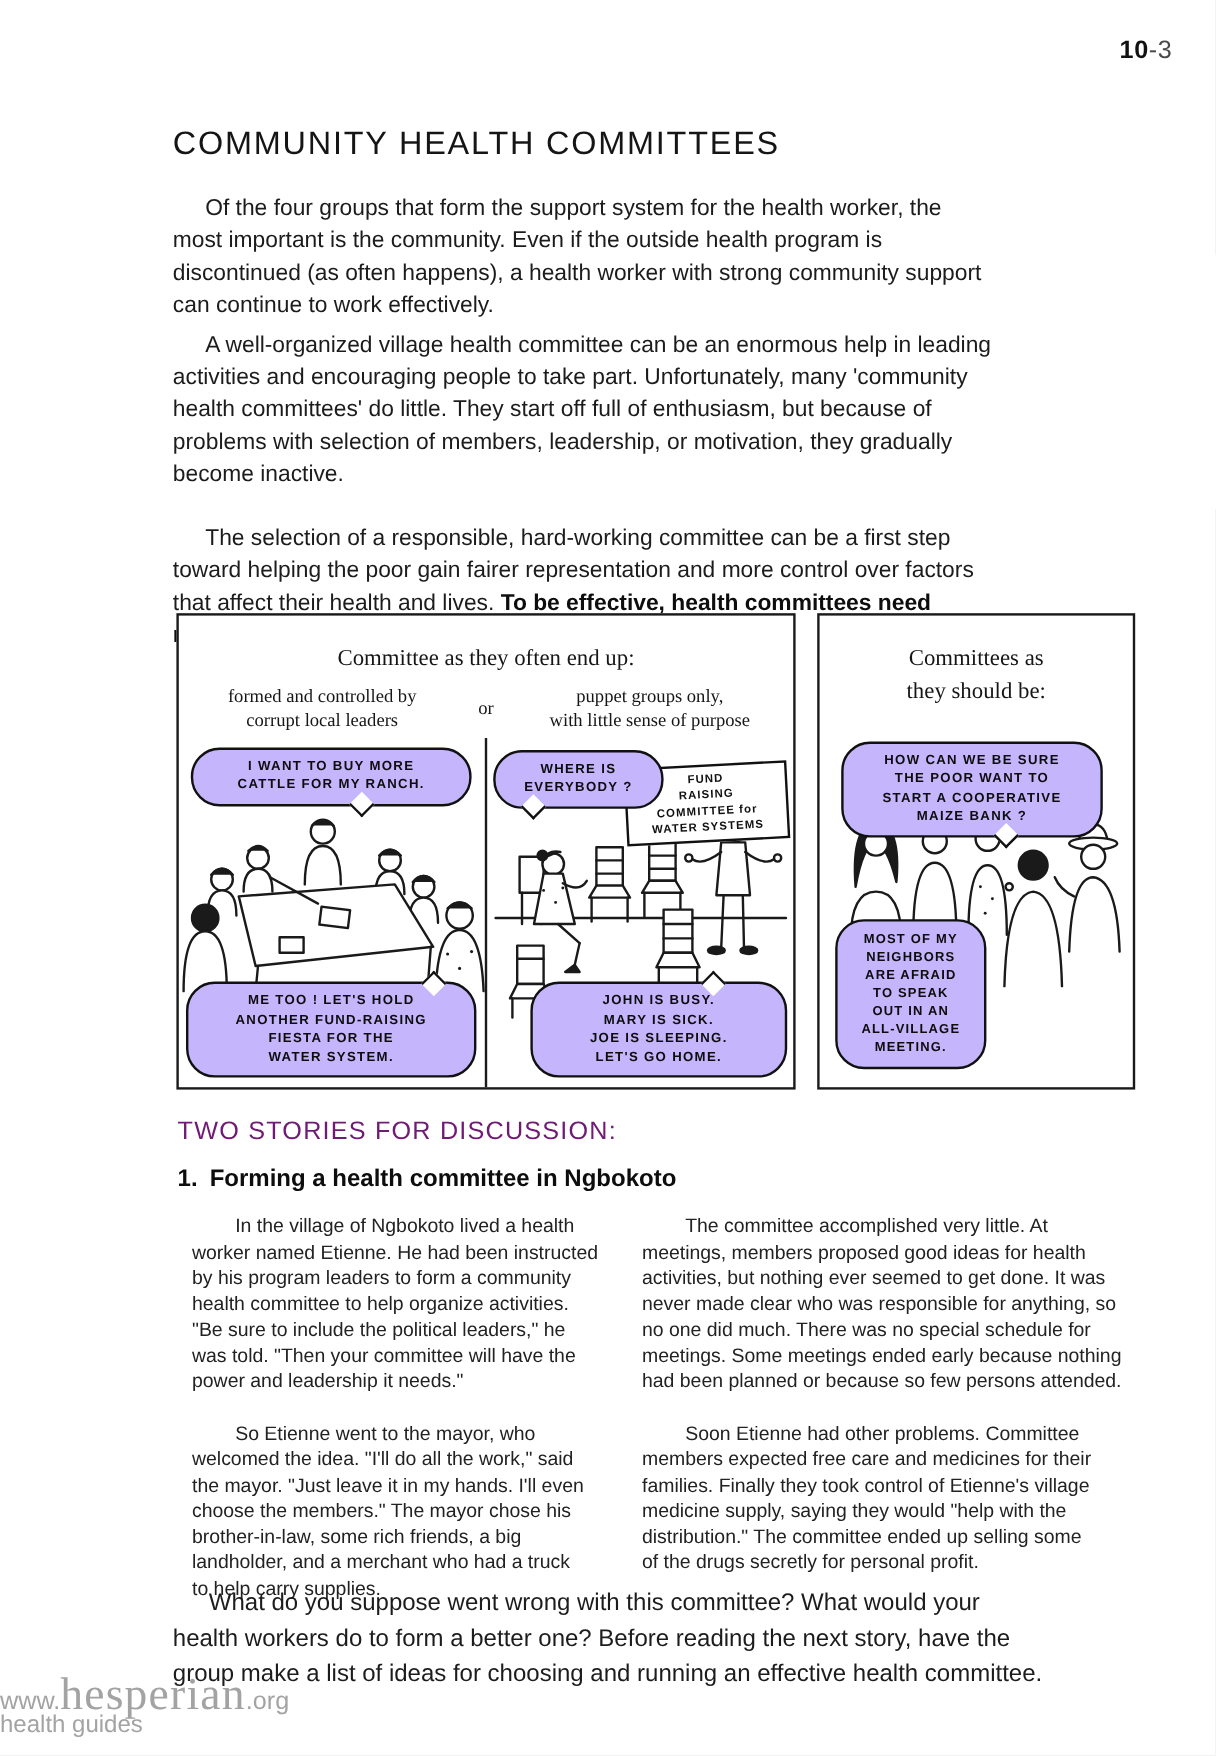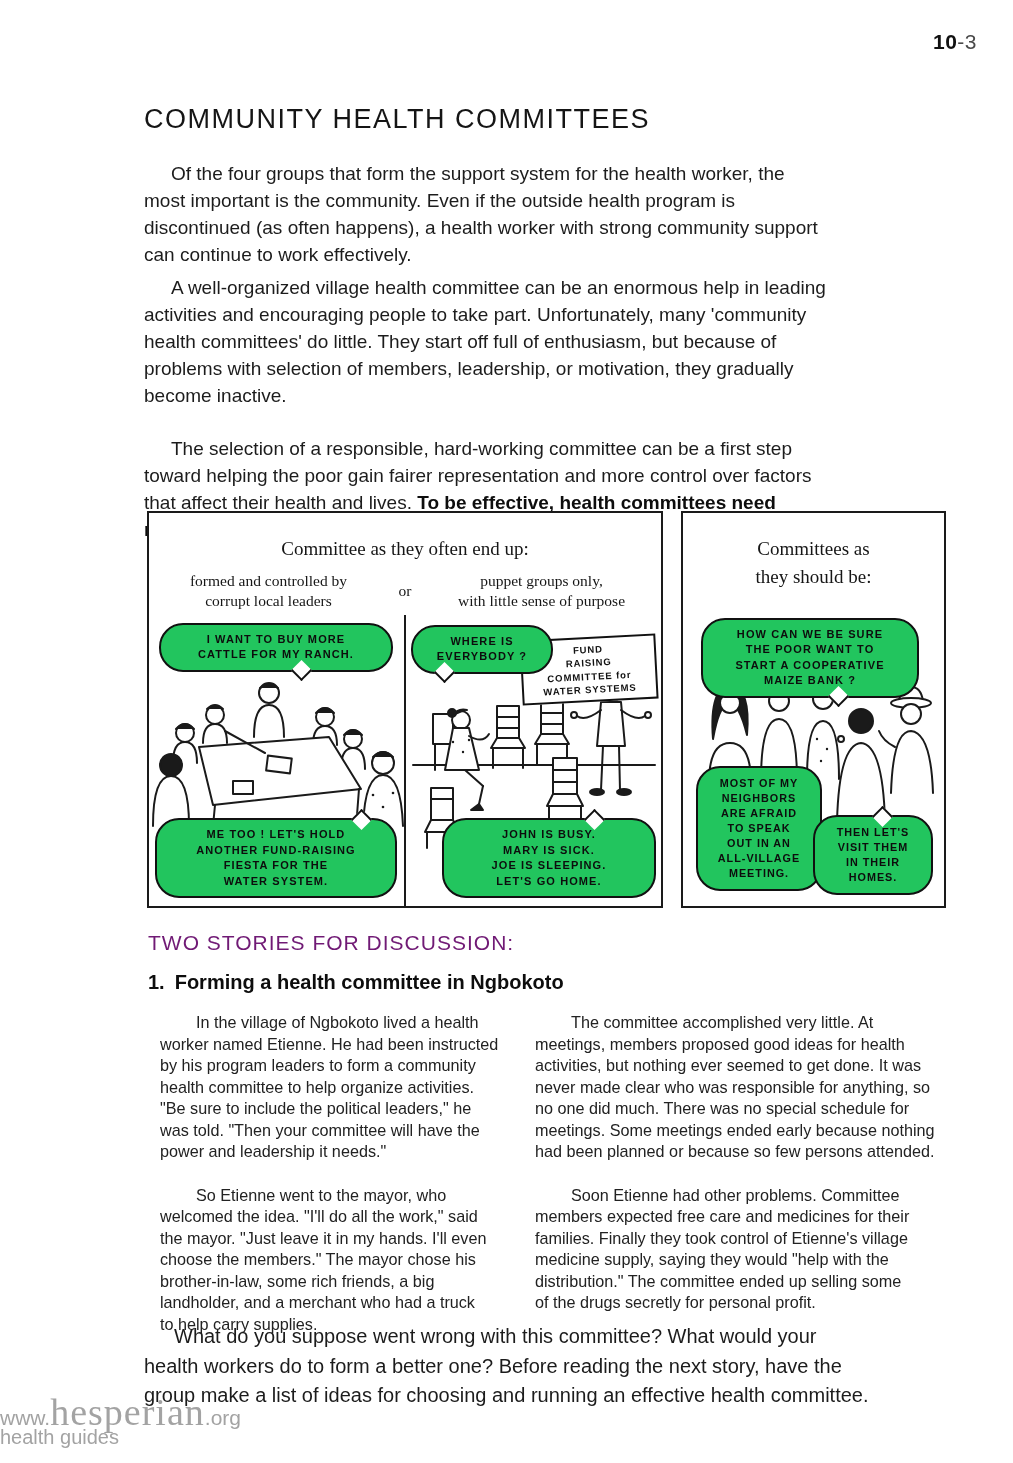--- a/index.html
+++ b/index.html
@@ -30,21 +30,21 @@
   .captions{display:flex;align-items:center;margin-top:8px;font-family:"Liberation Serif",serif;
             font-size:15.5px;line-height:20px;text-align:center;color:#161616;}
   .captions .cap{flex:1;white-space:pre-line;}
   .captions .or{width:34px;}
 
   .divider{position:absolute;left:calc(50% - 1px);top:102px;bottom:0;width:2px;background:#1a1a1a;}
 
   .scenes{position:absolute;left:0;top:102px;right:0;bottom:0;display:flex;}
   .scene{position:relative;width:50%;height:100%;}
 
-  .bubble{position:absolute;background:#22c55e;border:2px solid #111;border-radius:24px;
+  .bubble{position:absolute;background:#c4b5fd;border:2px solid #111;border-radius:24px;
           padding:7px 6px;text-align:center;font-weight:700;font-size:11px;
           letter-spacing:1.1px;line-height:1.4;white-space:pre-line;z-index:3;color:#0d0d0d;}
   .tail{position:absolute;width:13px;height:13px;background:#fff;transform:rotate(45deg);z-index:4;}
   .tail.down{border-right:2px solid #111;border-bottom:2px solid #111;bottom:-8px;}
   .tail.up{border-left:2px solid #111;border-top:2px solid #111;top:-8px;}
 
   .scene-svg{position:absolute;left:0;z-index:1;}
 
   .banner{position:absolute;right:4px;top:22px;width:128px;border:2px solid #111;background:#fff;
           transform:rotate(-3deg);text-align:center;font-weight:700;font-size:9.5px;
@@ -284,24 +284,20 @@
         <path d="M212,74 Q200,68 196,58" fill="none"></path>
       </g>
     </svg>
     <div class="bubble" id="sh-left">MOST OF MY
 NEIGHBORS
 ARE AFRAID
 TO SPEAK
 OUT IN AN
 ALL-VILLAGE
 MEETING.</div>
-    <div class="bubble" id="sh-right">THEN LET'S
-VISIT THEM
-IN THEIR
-HOMES.<span class="tail up"></span></div>
   </div>
 
   <div class="disc-heading">TWO STORIES FOR DISCUSSION:</div>
   <div class="story-title">
     <span class="num">1.</span><span>Forming a health committee in Ngbokoto</span>
   </div>
 
   <div class="cols">
     <div class="col" id="col-left">
       <p>In the village of Ngbokoto lived a health

